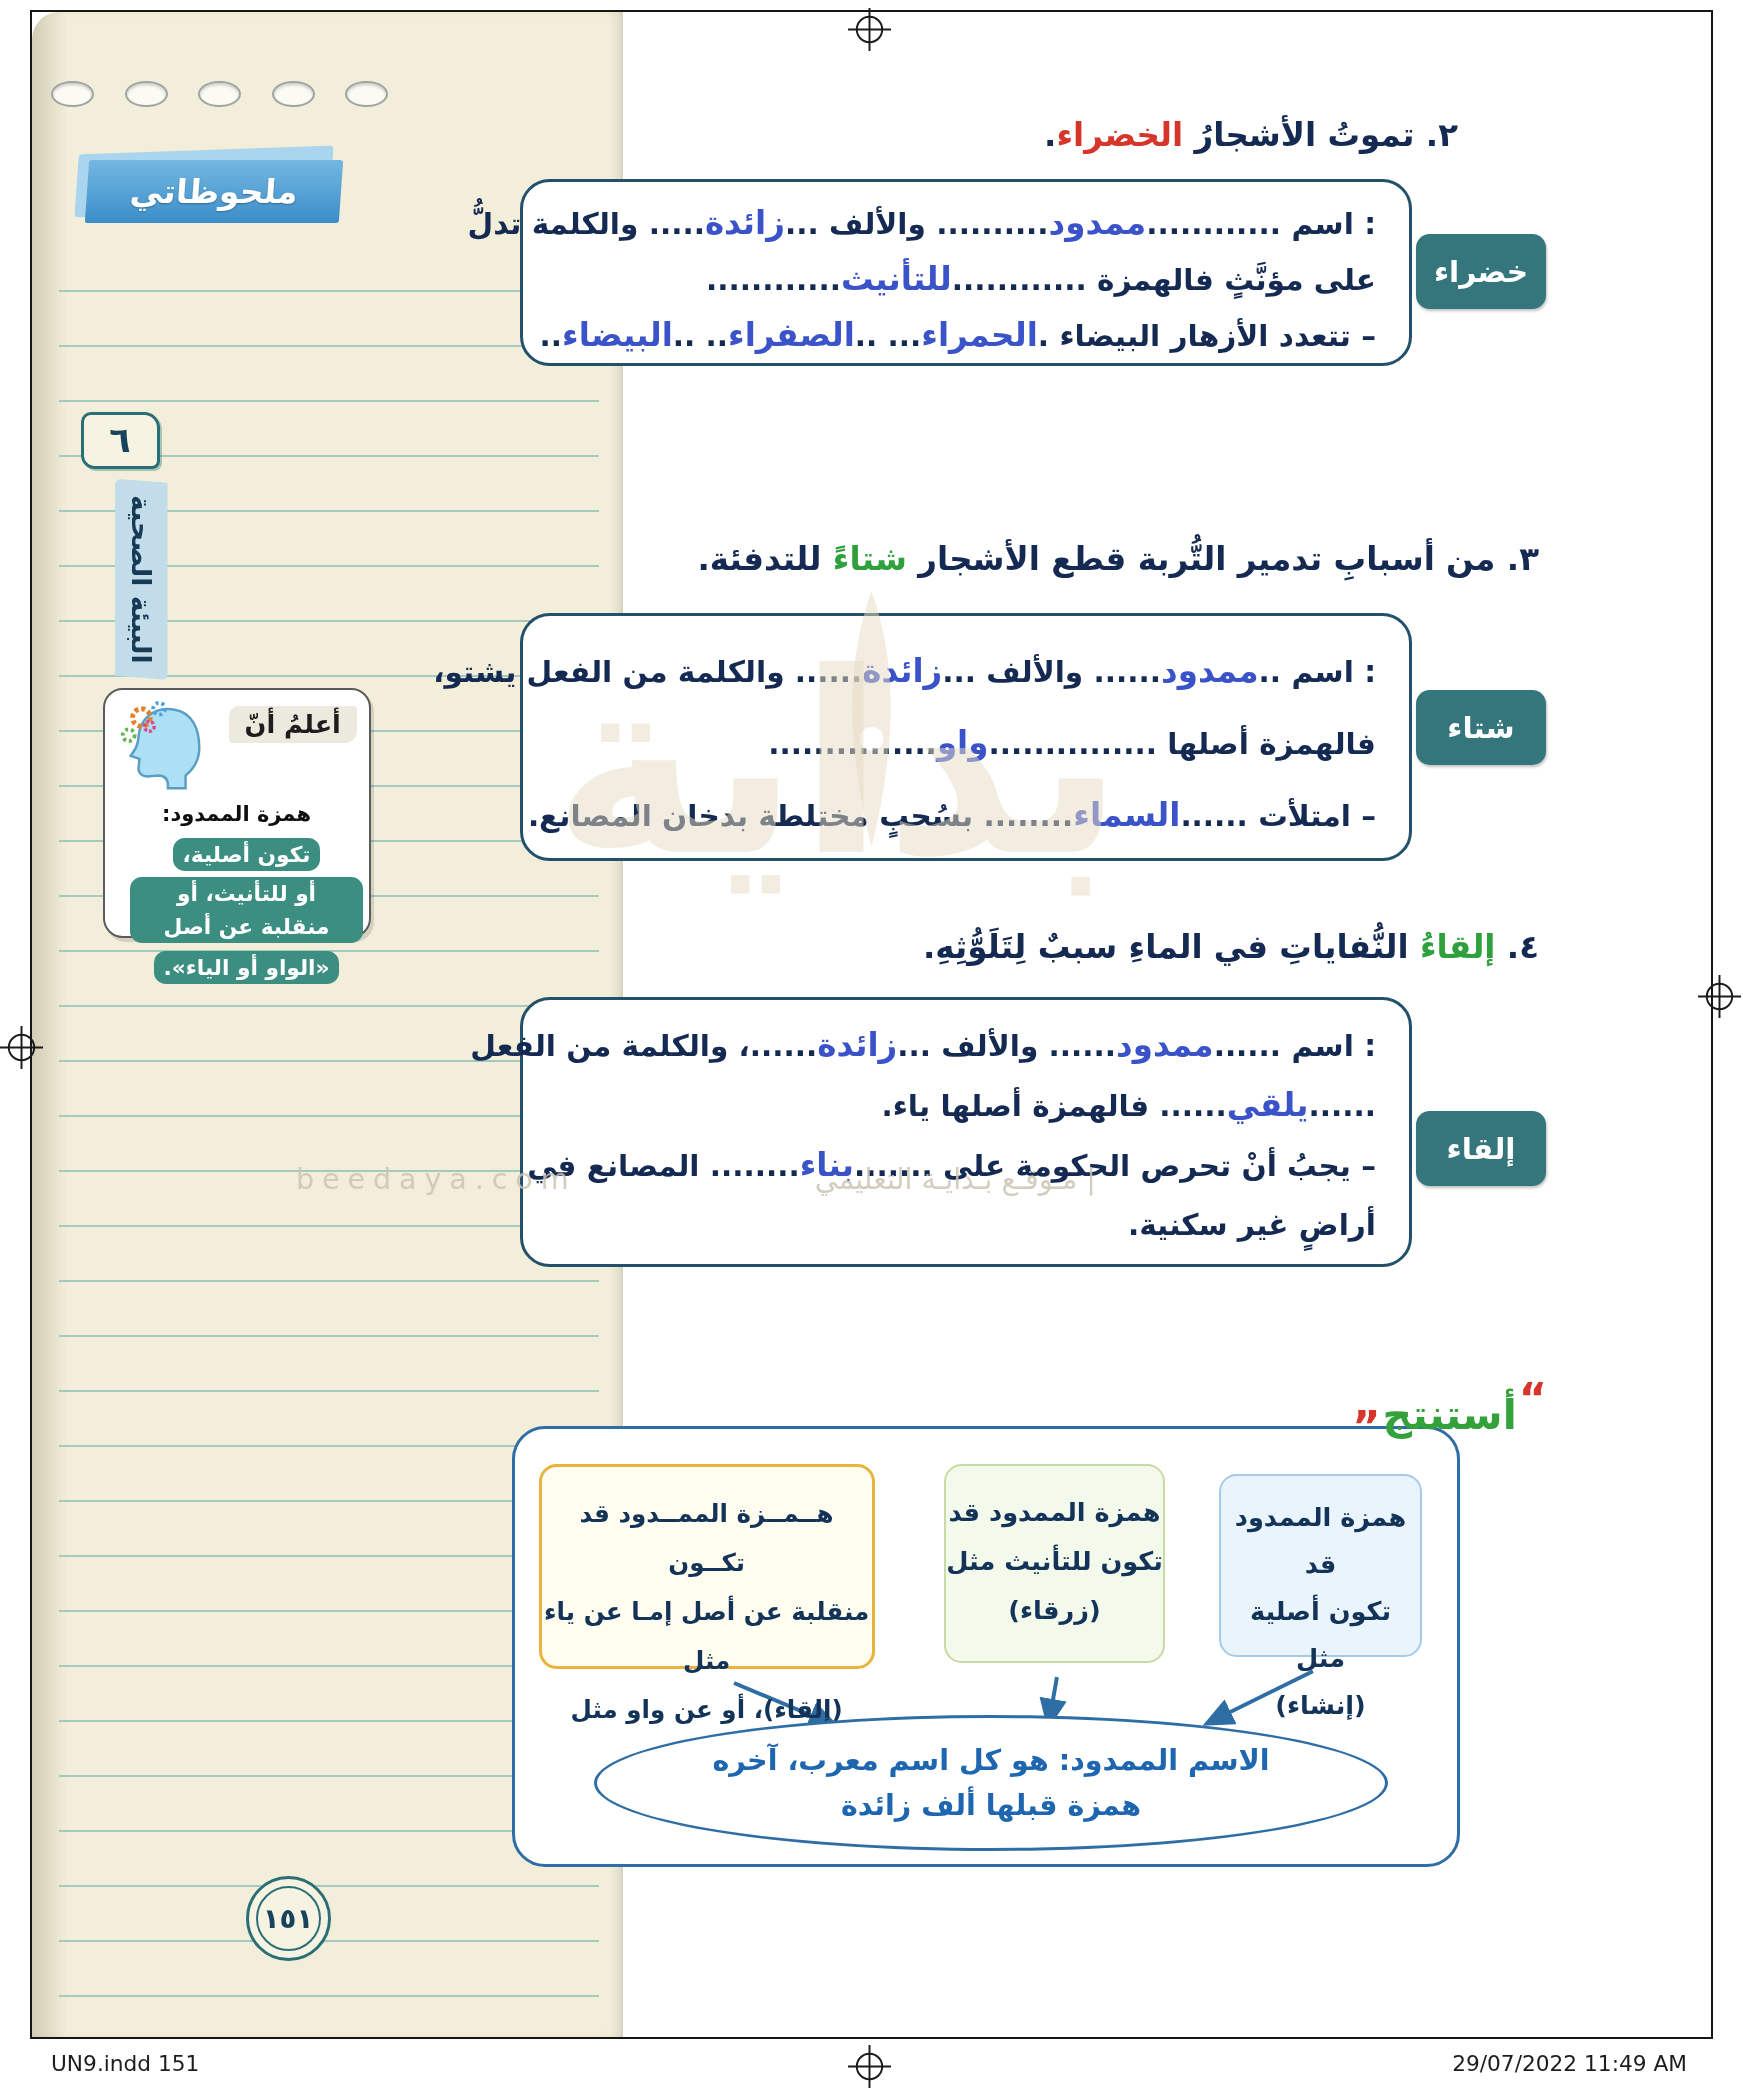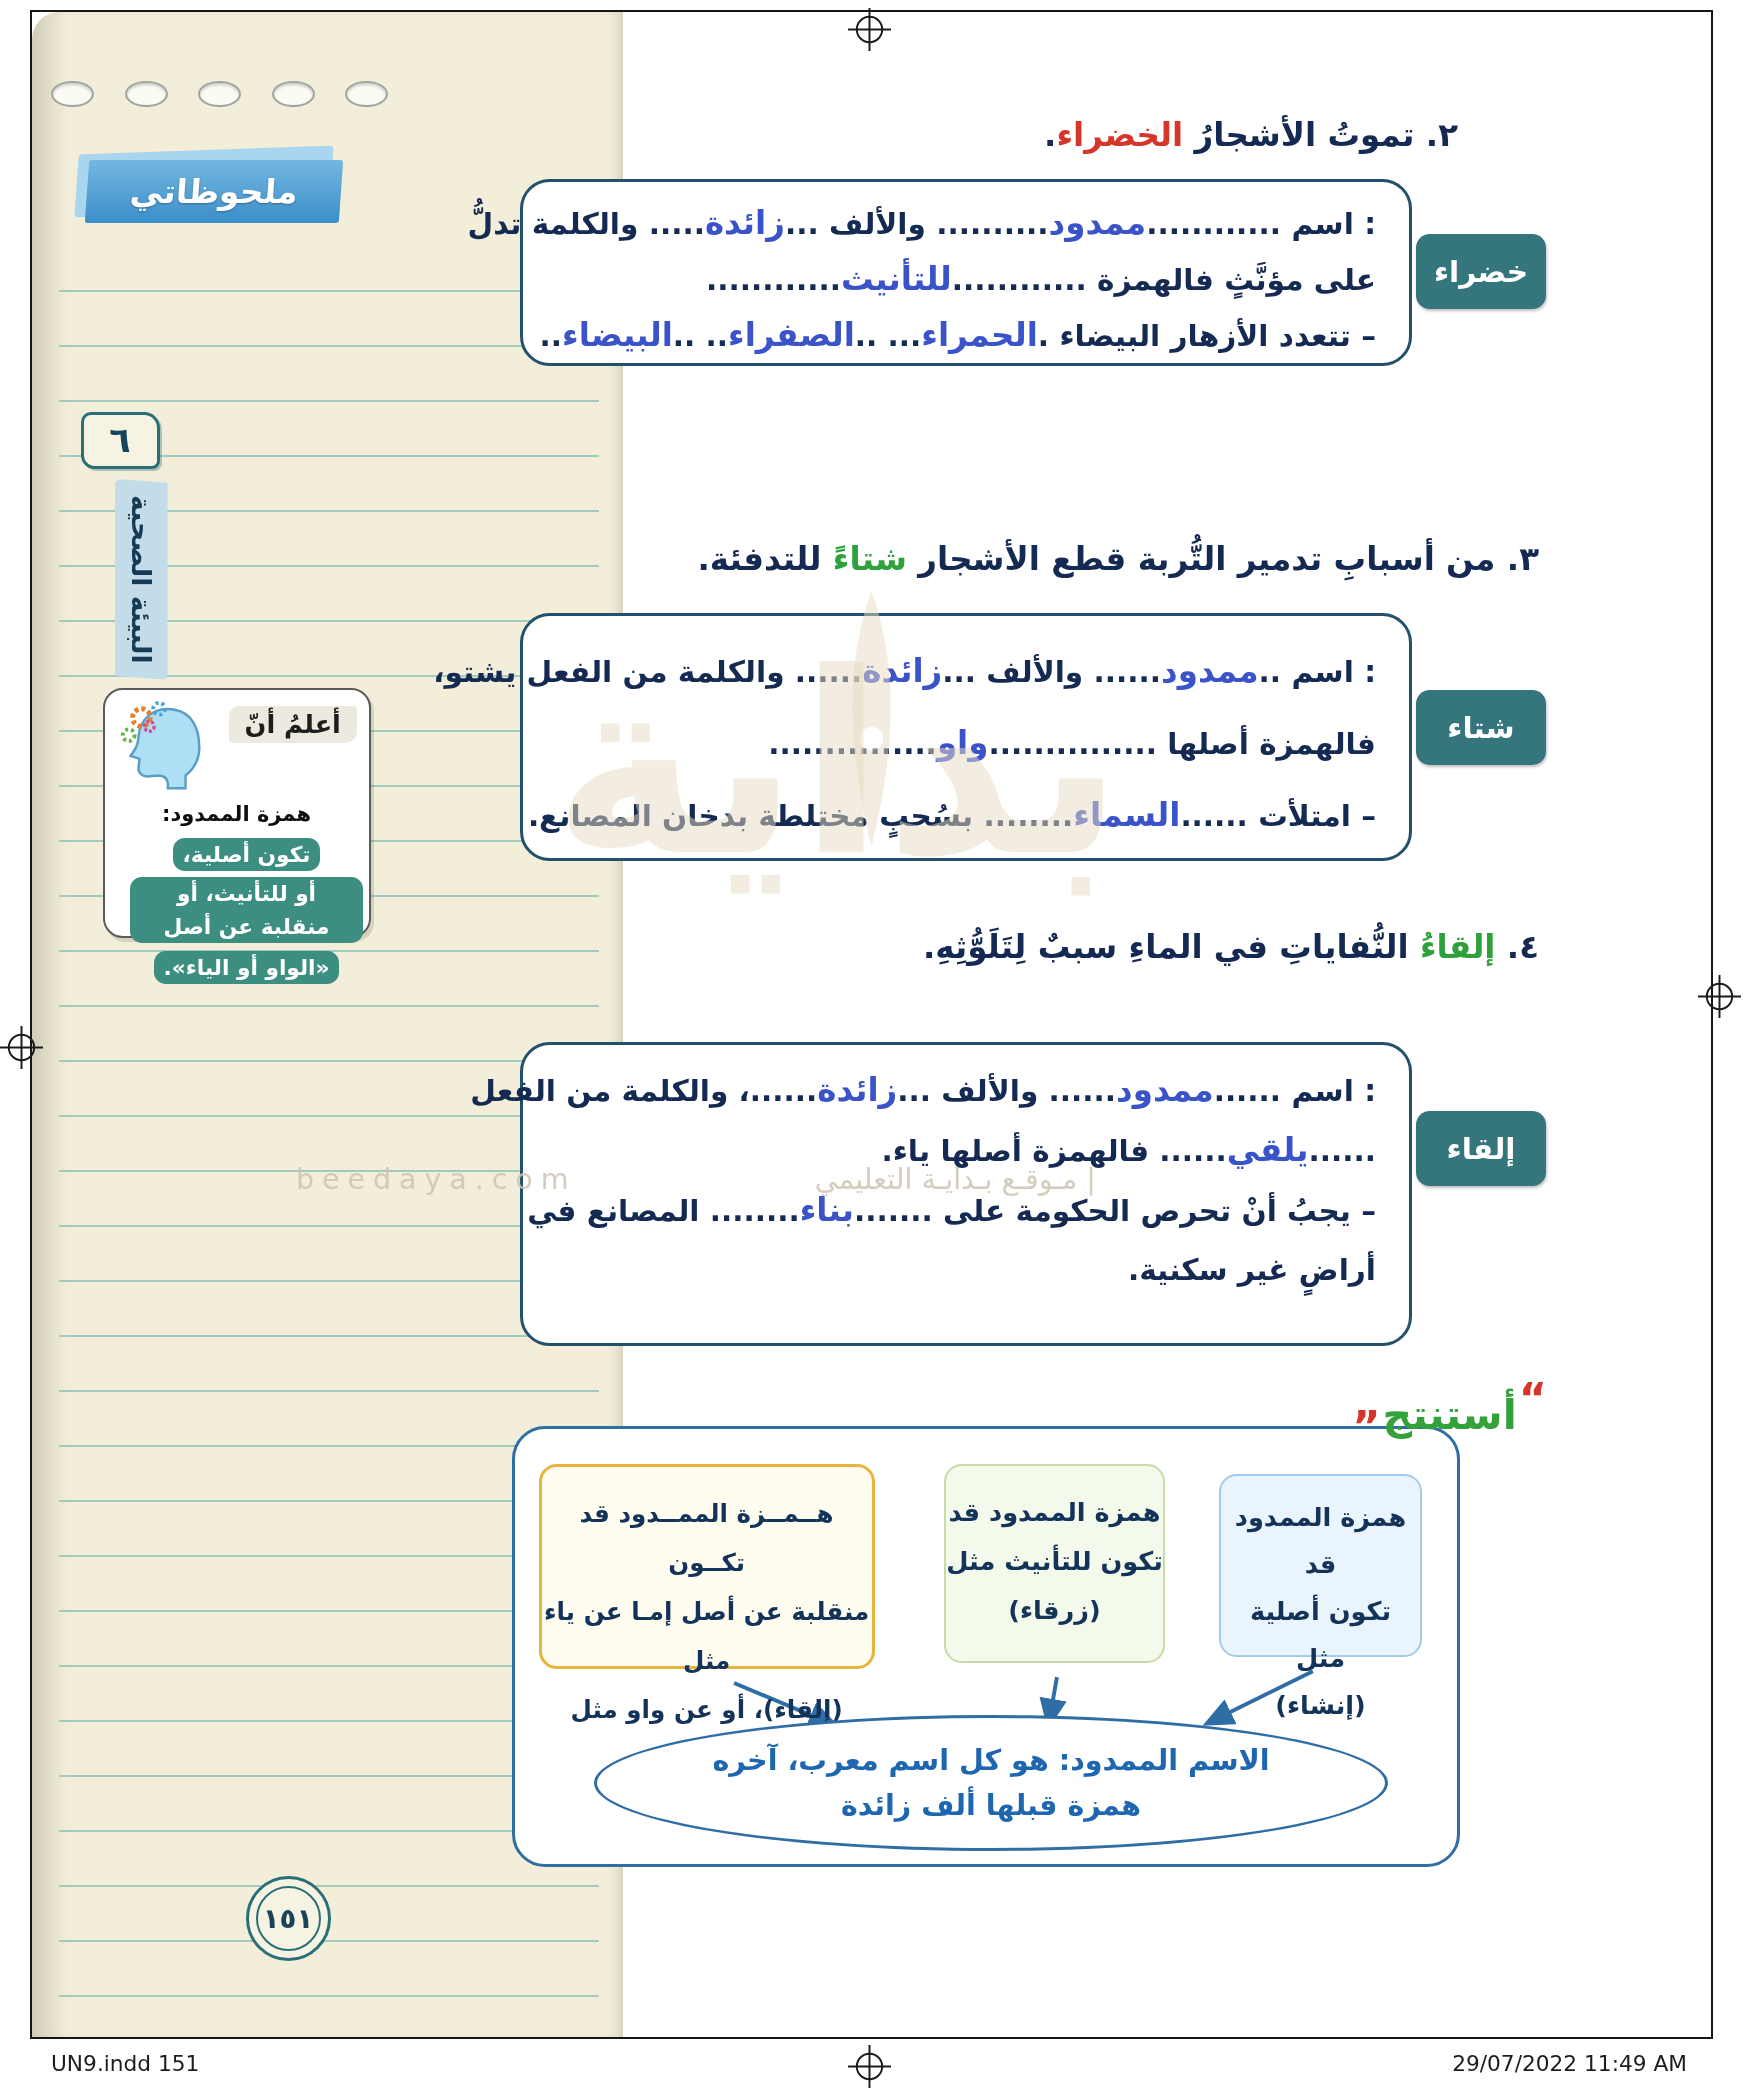--- a/index.html
+++ b/index.html
@@ -57,21 +57,21 @@
   .content{position:absolute;inset:0;z-index:3;}
   .ex-title{position:absolute;direction:rtl;white-space:nowrap;font-size:32.5px;font-weight:bold;color:#152a52;}
   .t2{right:286px;top:116px;}
   .t3{right:205px;top:540px;}
   .t4{right:205px;top:928px;}
 
   .fill-box{position:absolute;left:520px;width:892px;border:3px solid #23506b;border-radius:29.6px;
     direction:rtl;color:#152a52;font-weight:bold;font-size:29.6px;text-align:right;background:#fff;}
   .b1{top:179px;height:187px;padding:13.8px 33px 0 23.6px;line-height:55px;}
   .b2{top:613px;height:248px;padding:19.7px 33px 0 23.6px;line-height:71px;}
-  .b3{top:1042px;height:304px;padding:15.8px 33px 0 23.6px;line-height:59px;}
+  .b3{top:997px;height:270px;padding:15.8px 33px 0 23.6px;line-height:59px;}
   .box-line{white-space:nowrap;}
   .seg-a{color:#3a53c9;font-size:32.5px;}
   .seg-d{color:#152a52;}
   .seg-red{color:#d6362a;}
   .seg-green{color:#2ea13d;}
 
   .word-label{position:absolute;left:1416px;width:130px;height:75px;background:#35767c;border-radius:13.8px;
     color:#fff;font-size:29.6px;font-weight:bold;display:flex;align-items:center;justify-content:center;
     box-shadow:1px 2px 3px rgba(0,0,0,.25);}
   .lb1{top:234px;}.lb2{top:690px;}.lb3{top:1111px;}

